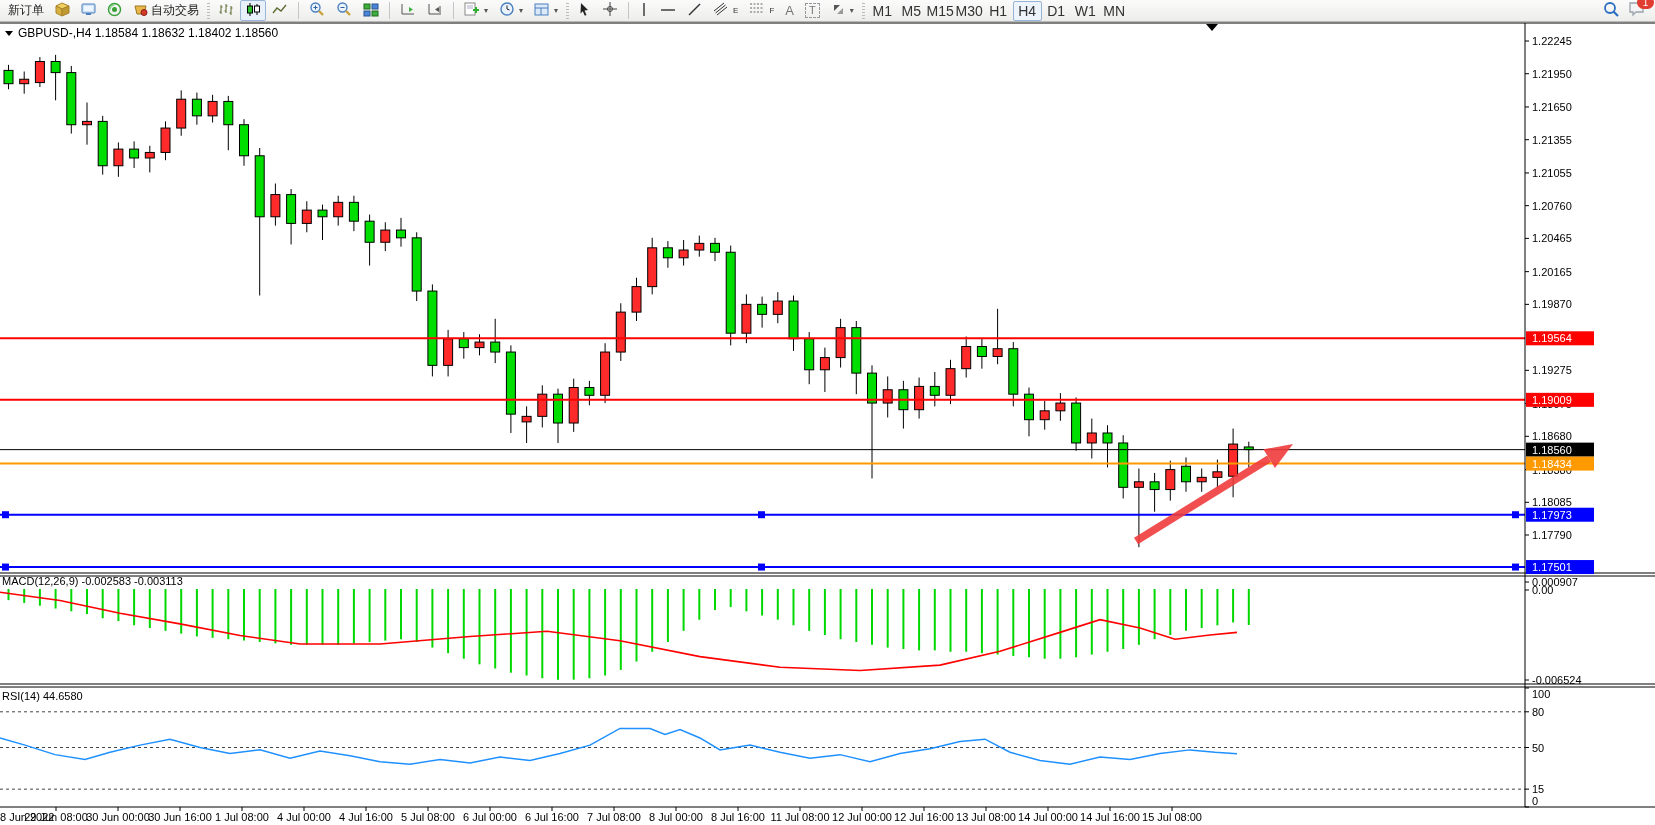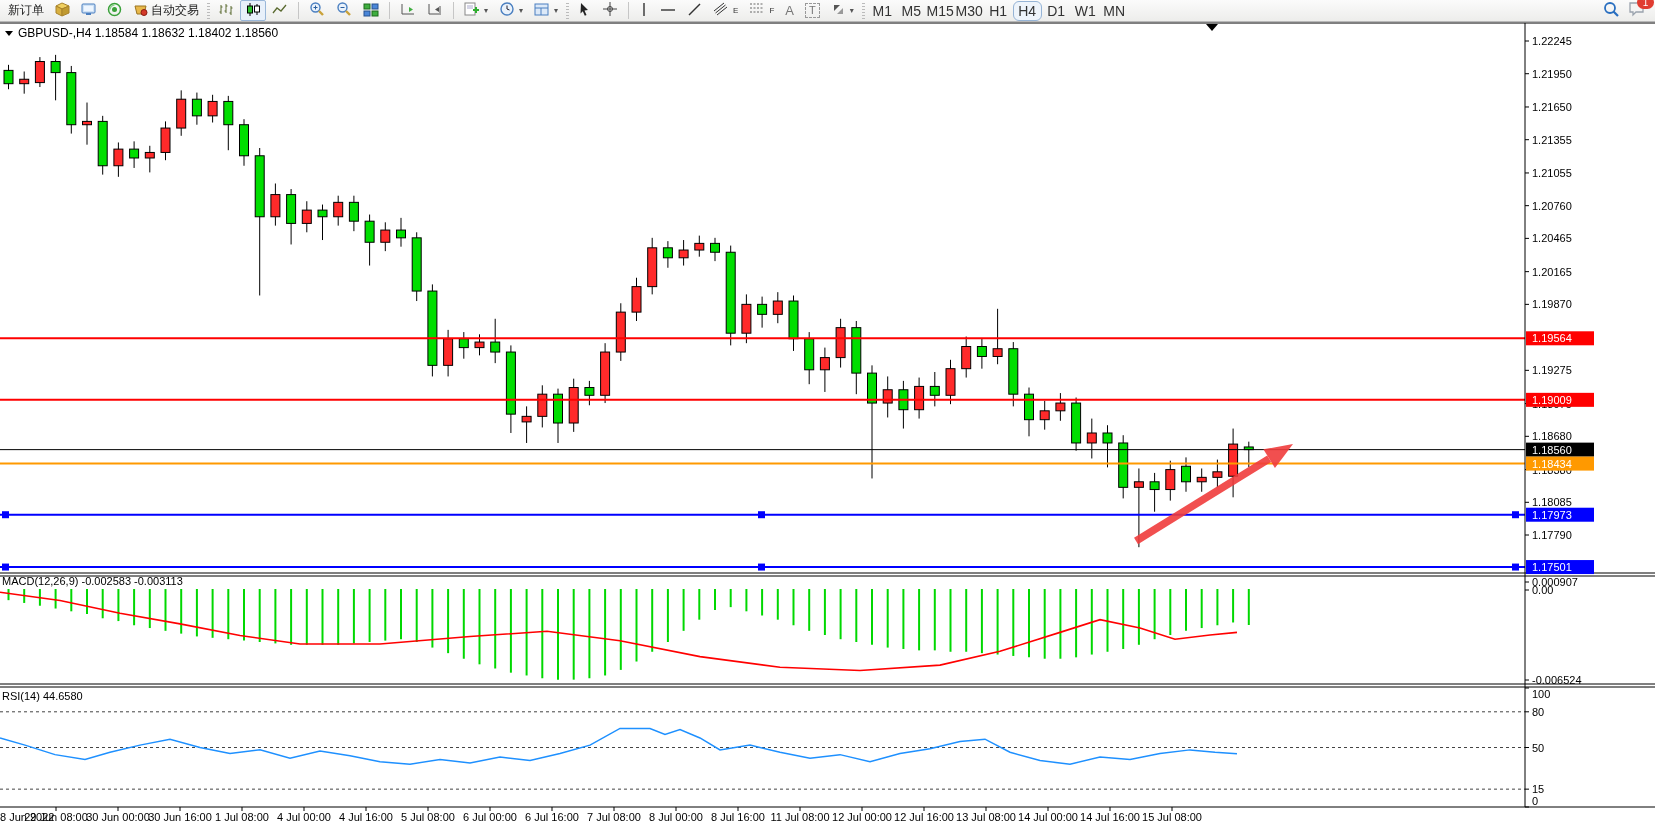--- a/index.html
+++ b/index.html
@@ -7,21 +7,21 @@
   
   #toolbar{position:absolute;top:0;left:0;width:1655px;height:22px;z-index:5;
     background:linear-gradient(#fbfbfb,#ededeb);border-bottom:1px solid #b8b8b8;
     display:flex;align-items:center;padding:0 3px;box-sizing:border-box;gap:1px;font-size:12px;color:#222;}
   .tbtn{height:19px;display:flex;align-items:center;gap:3px;padding:0 4px;border:1px solid transparent;border-radius:2px;cursor:default;white-space:nowrap;}
   .tbtn.pressed{background:#e8f0fa;border-color:#9ab7d9;}
   .sep{width:1px;height:17px;background:#c6c6c6;margin:0 4px;}
   .grip{width:3px;height:16px;margin:0 2px;background:repeating-linear-gradient(#bbb 0 1px,transparent 1px 3px);}
   .dd{font-size:8px;color:#555;margin-left:1px;}
   .tf{width:27px;height:18px;display:flex;align-items:center;justify-content:center;font-size:14px;color:#333;border:1px solid transparent;border-radius:2px;}
-  .tf.active{background:#eef4fb;border-color:#96b4d6;border-radius:6px;}
+  .tf.active{background:#eef4fb;border-color:#96b4d6;}
   #right-cluster{margin-left:auto;display:flex;align-items:center;gap:8px;padding-right:6px;}
   #chat-wrap{position:relative;}
   #chat-badge{position:absolute;top:-5px;right:-8px;background:#e03c31;color:#fff;border-radius:8px;min-width:13px;height:13px;font-size:10px;display:flex;align-items:center;justify-content:center;padding:0 2px;}
   
   #chart-svg{position:absolute;top:0;left:0;z-index:1;}
   text{font-family:"Liberation Sans",sans-serif;}
 </style>
 </head>
 <body>
 

